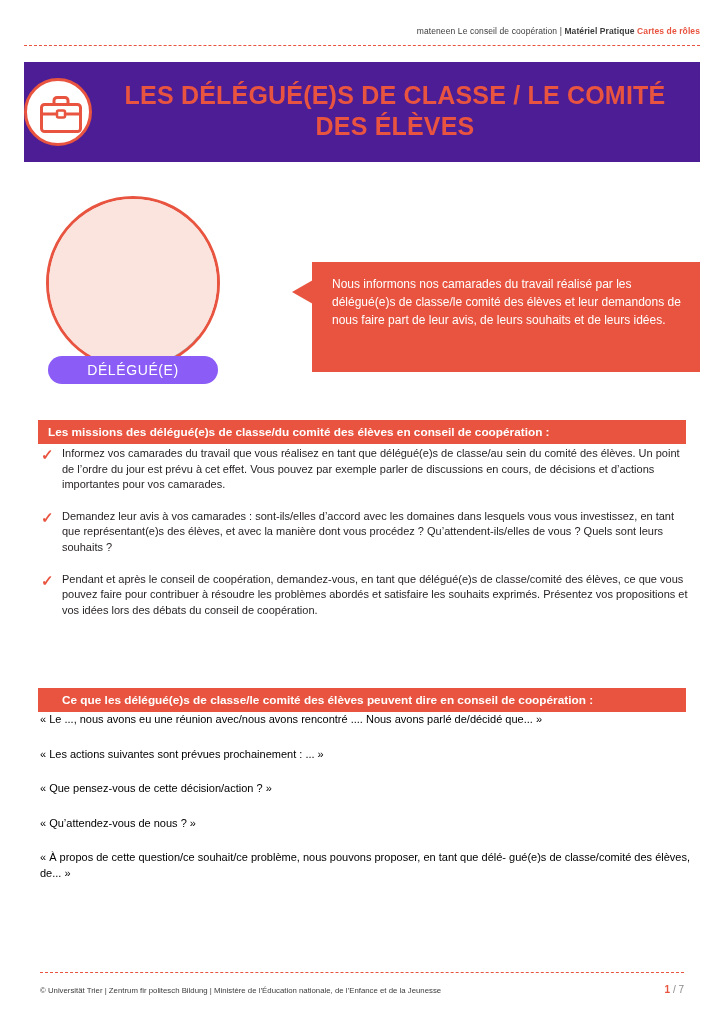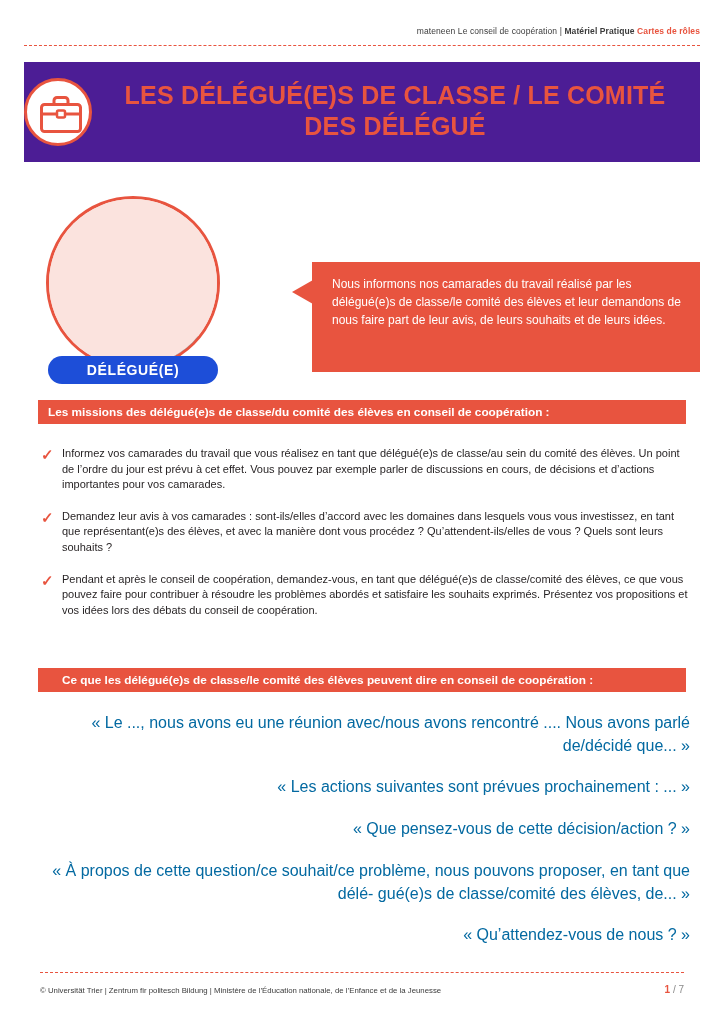--- a/index.html
+++ b/index.html
@@ -73,25 +73,25 @@
     border-radius: 50%;
     background: #fbe3de;
     border: 3px solid #e8543f;
     overflow: hidden;
   }
   .portrait .bg { position: absolute; inset: 0; background: #fbe3de; }
   .name-tag {
     position: absolute;
     left: 48px; top: 356px;
     width: 170px; height: 28px;
-    background: #1d4ed8;
+    background: #8b5cf6;
     border-radius: 14px;
     color: #ffffff;
     font-size: 14px;
-    font-weight: bold;
+    font-weight: normal;
     letter-spacing: .6px;
     display: flex; align-items: center; justify-content: center;
   }
 
   
   .bubble {
     position: absolute;
     left: 312px; top: 262px;
     width: 388px; height: 110px;
     background: #e8543f;
@@ -113,37 +113,38 @@
   .section-bar {
     position: absolute;
     left: 38px;
     width: 648px; height: 24px;
     background: #e8543f;
     color: #ffffff;
     font-size: 11.8px;
     font-weight: bold;
     display: flex; align-items: center;
     padding-left: 10px;
+    margin-top: 20px;
   }
   #bar1 { top: 400px; }
   #bar2 { top: 668px; padding-left: 24px; }
 
   
   .bullets { position: absolute; left: 38px; top: 446px; width: 650px; }
   .bullet { position: relative; padding-left: 24px; margin-bottom: 16px; }
   .bullet .check {
     position: absolute; left: 3px; top: 1px;
     color: #e8543f; font-size: 15px; font-weight: bold;
     line-height: 1;
   }
   .bullet p { font-size: 11px; line-height: 1.42; color: #231f20; }
 
   
   .quotes { position: absolute; left: 40px; top: 712px; width: 650px; }
-  .quote { font-size: 16px; line-height: 1.42; color: #0369a1; margin-bottom: 19px; text-align: right; }
+  .quote { font-size: 11px; line-height: 1.42; color: #000000; margin-bottom: 19px; }
 
   
   .footer-rule {
     position: absolute;
     left: 40px; right: 40px; top: 972px;
     border-top: 1px dashed #e8543f;
   }
   .footer-text {
     position: absolute;
     left: 40px; top: 986px;
@@ -175,21 +176,21 @@
     <div class="badge-circle">
       <svg width="42" height="38" viewBox="0 0 42 38">
         <rect x="1.5" y="8.5" width="39" height="27" rx="3" fill="none" stroke="#e8543f" stroke-width="3"></rect>
         <path d="M14 8.5 V4.5 a3 3 0 0 1 3-3 h8 a3 3 0 0 1 3 3 v4" fill="none" stroke="#e8543f" stroke-width="3"></path>
         <line x1="1.5" y1="18" x2="40.5" y2="18" stroke="#e8543f" stroke-width="3"></line>
         <rect x="17" y="14.5" width="8" height="7" rx="1.5" fill="#ffffff" stroke="#e8543f" stroke-width="2.5"></rect>
       </svg>
     </div>
     <div class="title-text">
       <div>LES DÉLÉGUÉ(E)S DE CLASSE / LE COMITÉ</div>
-      <div>DES DÉLÉGUÉ</div>
+      <div>DES ÉLÈVES</div>
     </div>
   </div>
 
   <div class="portrait">
     <div class="bg"></div>
     <svg width="174" height="174" viewBox="0 0 174 174">
 
       <path d="M52 174 L52 118 Q60 104 80 98 L110 92 Q136 90 146 106 L152 174 Z" fill="#283a4d"></path>
 
       <path d="M86 96 L104 92 L110 128 L92 134 Z" fill="#ffffff"></path>
@@ -235,22 +236,22 @@
       <p>Pendant et après le conseil de coopération, demandez-vous, en tant que délégué(e)s de classe/comité des élèves, ce que vous pouvez faire pour contribuer à résoudre les problèmes abordés et satisfaire les souhaits exprimés. Présentez vos propositions et vos idées lors des débats du conseil de coopération.</p>
     </div>
   </div>
 
   <div class="section-bar" id="bar2">Ce que les délégué(e)s de classe/le comité des élèves peuvent dire en conseil de coopération :</div>
 
   <div class="quotes">
     <div class="quote">« Le ..., nous avons eu une réunion avec/nous avons rencontré .... Nous avons parlé de/décidé que... »</div>
     <div class="quote">« Les actions suivantes sont prévues prochainement : ... »</div>
     <div class="quote">« Que pensez-vous de cette décision/action ? »</div>
+    <div class="quote">« Qu’attendez-vous de nous ? »</div>
     <div class="quote">« À propos de cette question/ce souhait/ce problème, nous pouvons proposer, en tant que délé- gué(e)s de classe/comité des élèves, de... »</div>
-    <div class="quote">« Qu’attendez-vous de nous ? »</div>
   </div>
 
   <div class="footer-rule"></div>
   <div class="footer-text">© Universität Trier | Zentrum fir politesch Bildung | Ministère de l’Éducation nationale, de l’Enfance et de la Jeunesse</div>
   <div class="footer-page">
     <span>1</span>
     <span class="tot">/ 7</span>
   </div>
 
 </div>

